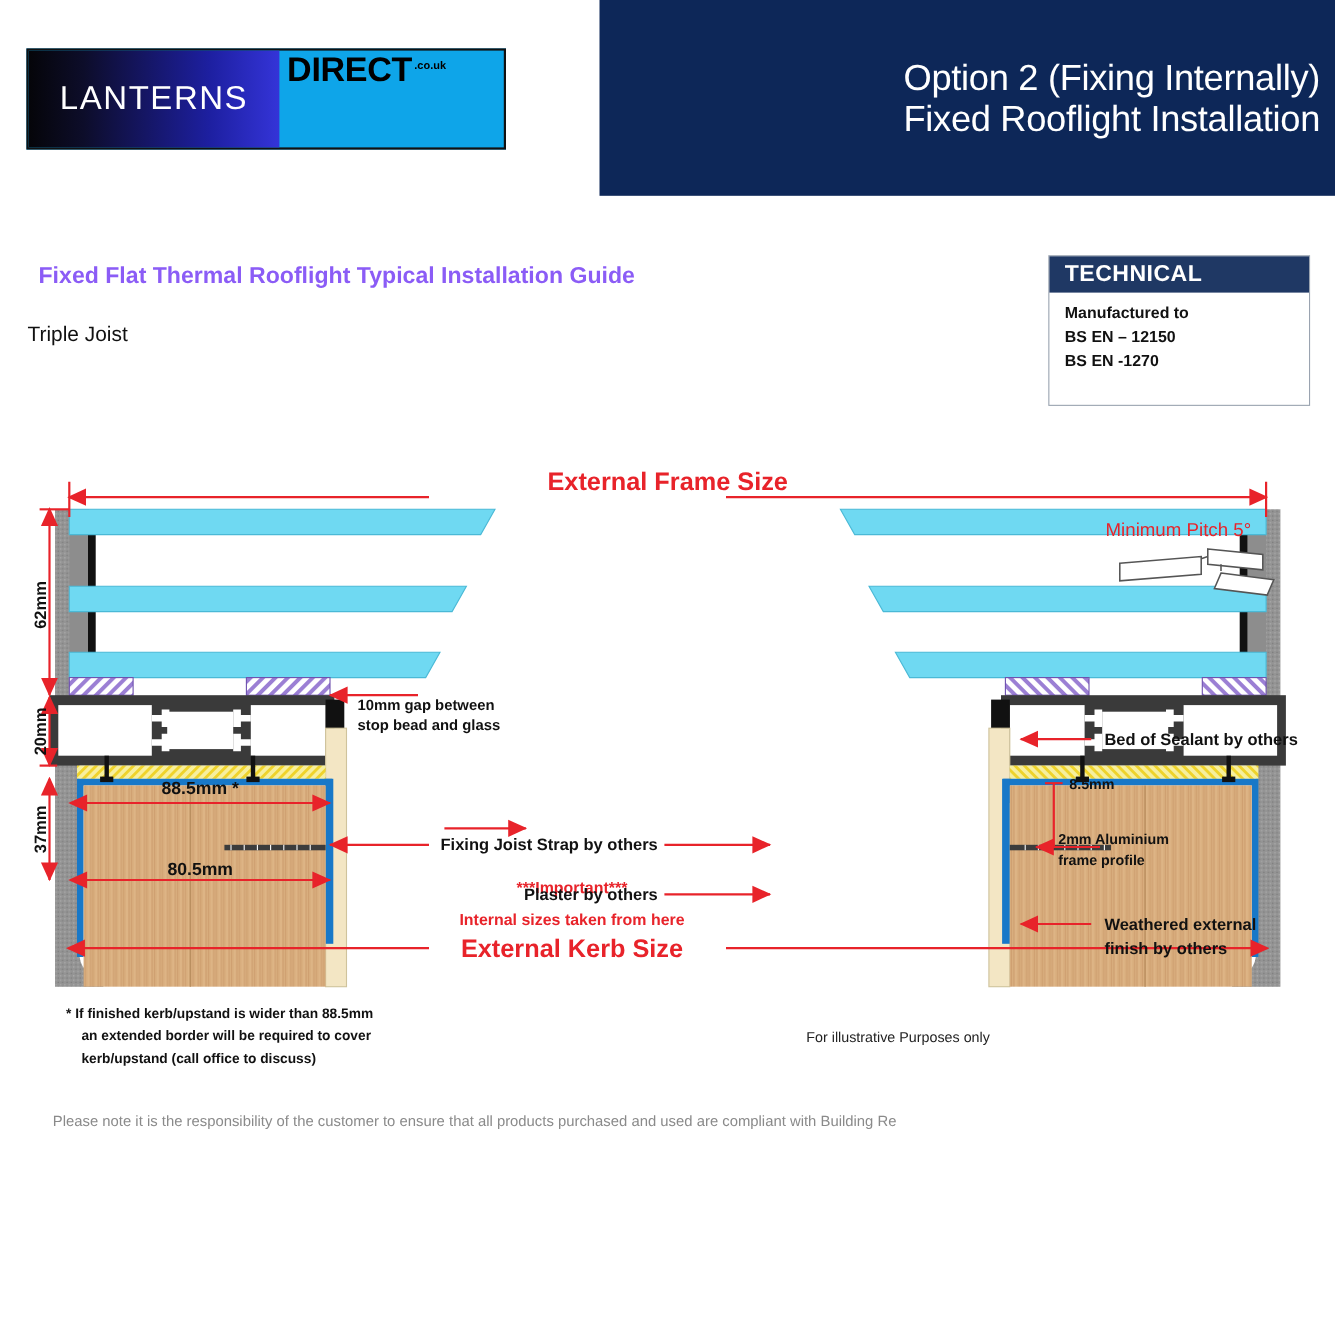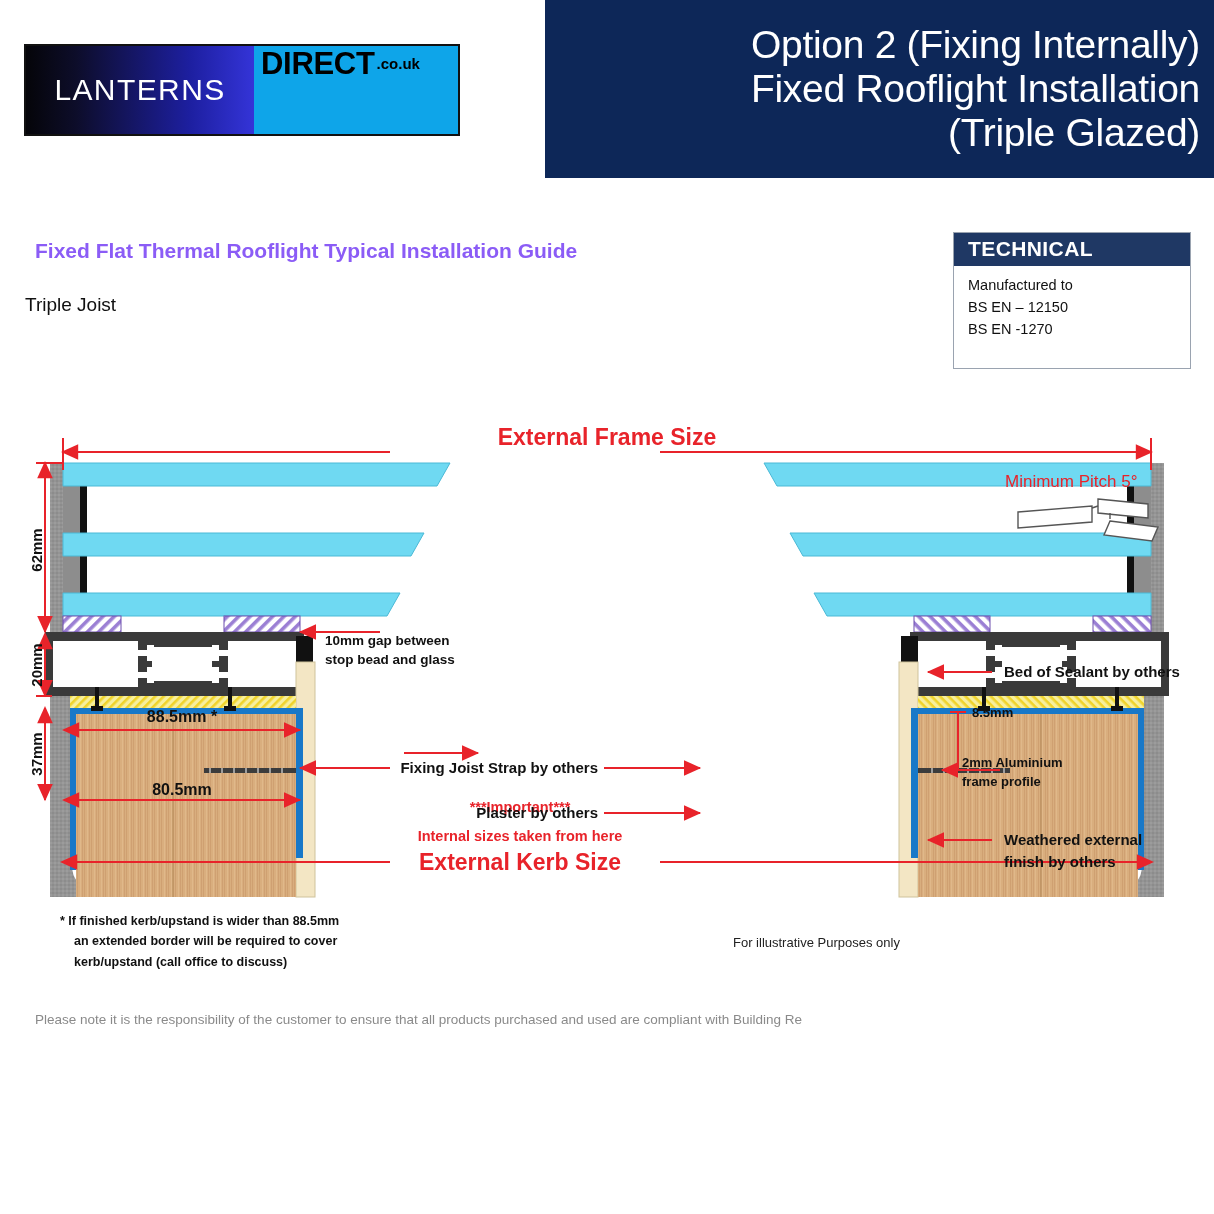--- a/index.html
+++ b/index.html
@@ -9,61 +9,60 @@
     position:relative;overflow:hidden;
   }
   
   #header-banner{
     position:absolute;left:545px;top:0;width:669px;height:178px;
     background:#0d2758;
     display:flex;flex-direction:column;align-items:flex-end;justify-content:center;
     padding-right:14px;box-sizing:border-box;
   }
   .banner-line{
-    color:#ffffff;font-size:39px;line-height:1.13;font-weight:400;
+    color:#ffffff;font-size:33px;line-height:1.13;font-weight:400;
     letter-spacing:-0.3px;text-align:right;white-space:nowrap;
   }
   
   #logo-box{
     position:absolute;left:24px;top:44px;width:432px;height:88px;
     border:2px solid #111;background:#0ea5e9;display:flex;align-items:stretch;
   }
   #logo-grad{
     width:228px;background:linear-gradient(90deg,#050509 0%,#0d0d2a 22%,#1d1fa0 72%,#3434d8 100%);
     display:flex;align-items:center;justify-content:center;
   }
   #logo-grad span{color:#fff;font-size:30px;letter-spacing:1.4px;font-weight:400;}
   #logo-right{
     flex:1;display:flex;align-items:flex-start;justify-content:flex-start;padding-left:7px;
   }
   #logo-right .direct{color:#000;font-size:31px;font-weight:bold;letter-spacing:-0.3px;}
-  #logo-right .couk{color:#000;font-size:15px;font-weight:bold;margin-left:2px;margin-top:9px;}
+  #logo-right .couk{color:#000;font-size:10px;font-weight:bold;margin-left:2px;margin-top:9px;}
   
   #doc-title{position:absolute;left:35px;top:239px;font-size:21px;font-weight:bold;color:#8b5cf6;}
   #doc-subtitle{position:absolute;left:25px;top:294px;font-size:19px;color:#111;}
   
   #tech-box{position:absolute;left:953px;top:232px;width:238px;height:137px;border:1px solid #9aa3b0;background:#fff;box-sizing:border-box;}
   #tech-head{background:#1f3864;color:#fff;font-size:21px;font-weight:bold;padding:4px 10px 5px 14px;letter-spacing:.4px;}
-  #tech-body{padding:8px 0 0 14px;}
+  #tech-body{padding:8px 0 0 14px;font-weight:bold;}
   #tech-body div{font-size:14.5px;color:#111;line-height:1.52;}
   
   #diagram{position:absolute;left:0;top:400px;width:1214px;height:580px;}
   
   #footnote{position:absolute;left:60px;top:911px;font-size:12.5px;color:#111;line-height:1.62;font-weight:600;}
   #illustrative{position:absolute;left:733px;top:935px;font-size:13px;color:#222;}
-  #disclaimer{position:absolute;left:35px;top:1012px;font-size:13.5px;color:#8a8a8a;}
+  #disclaimer{position:absolute;left:48px;top:1012px;font-size:13.5px;color:#8a8a8a;}
   .nowrap{white-space:nowrap;}
 </style>
 </head>
 <body>
 
 <div id="header-banner">
   <div class="banner-line">Option 2 (Fixing Internally)</div>
   <div class="banner-line">Fixed Rooflight Installation</div>
-  <div class="banner-line">(Triple Glazed)</div>
 </div>
 
 <div id="logo-box">
   <div id="logo-grad">
     <span>LANTERNS</span>
   </div>
   <div id="logo-right">
     <span class="direct">DIRECT</span>
     <span class="couk">.co.uk</span>
   </div>

